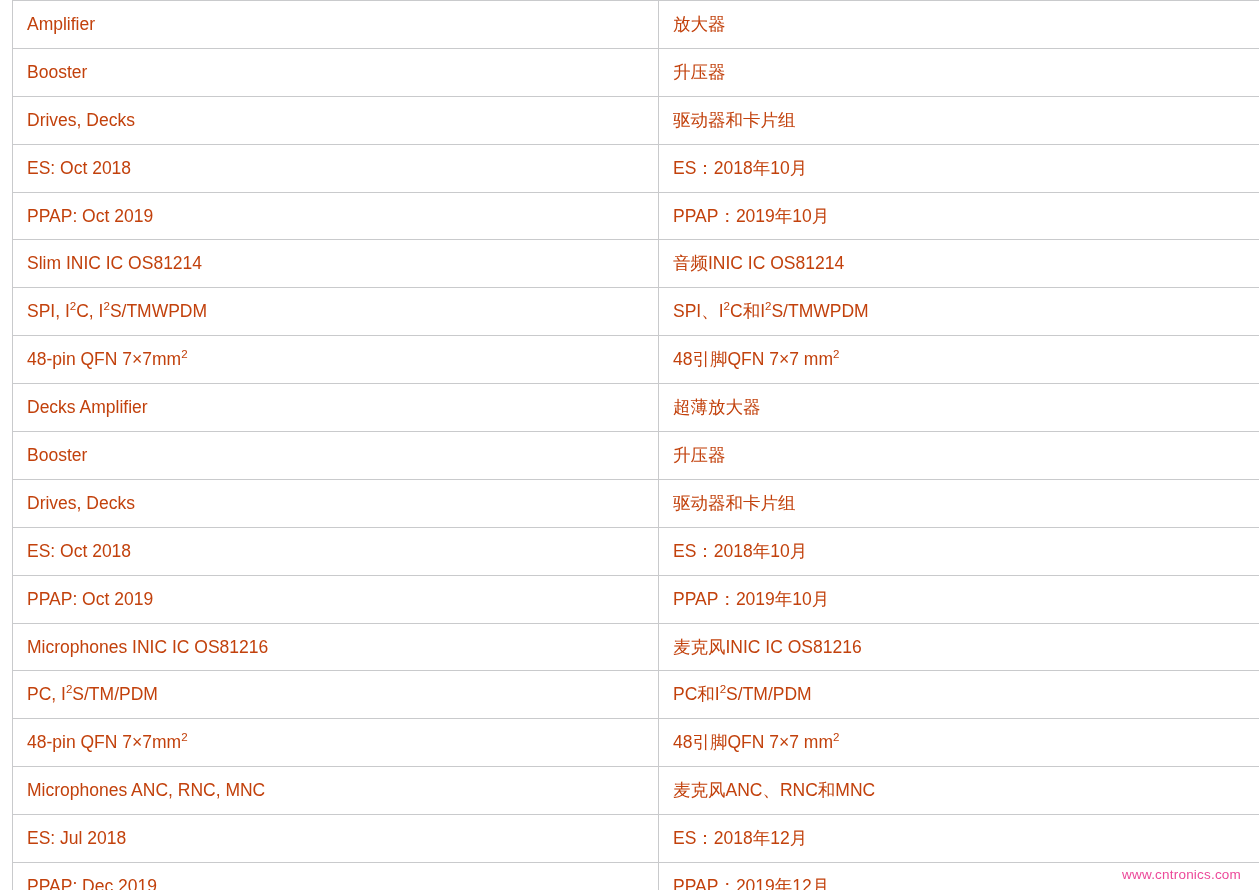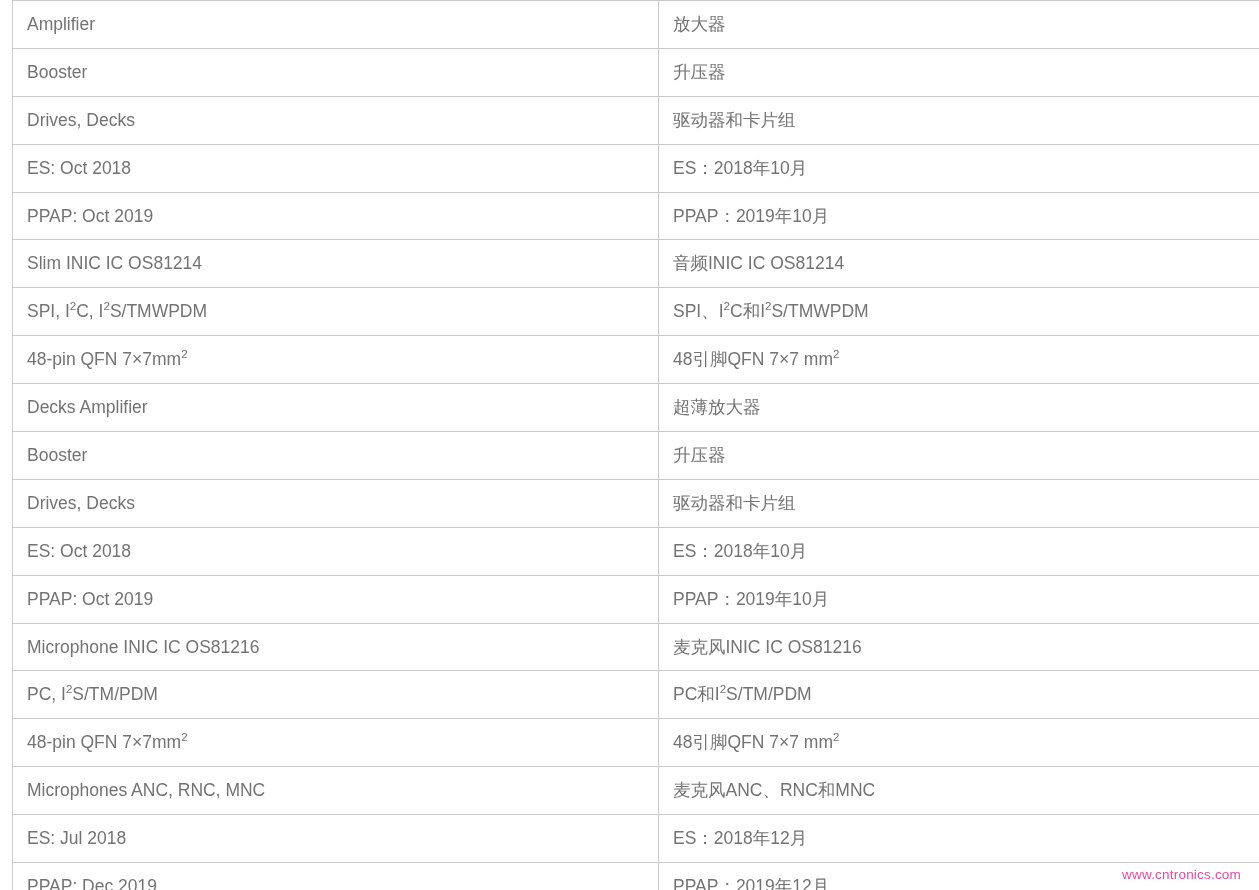--- a/index.html
+++ b/index.html
@@ -27,21 +27,21 @@
     width: 1235px;
   }
   table.bilingual-table td {
     border: 1px solid #c9cacc;
     padding: 0 14px;
     height: 46.9px;
     vertical-align: middle;
     font-size: 17.5px;
     line-height: 1.2;
     font-weight: 400;
-    color: #737373;
+    color: #c2410c;
     white-space: nowrap;
     overflow: hidden;
   }
   table.bilingual-table td.col-en {
     width: 617px;
   }
   table.bilingual-table td.col-zh {
     width: 616px;
   }
   sup {
@@ -111,21 +111,21 @@
       </tr>
       <tr>
         <td class="col-en">ES: Oct 2018</td>
         <td class="col-zh">ES：2018年10月</td>
       </tr>
       <tr>
         <td class="col-en">PPAP: Oct 2019</td>
         <td class="col-zh">PPAP：2019年10月</td>
       </tr>
       <tr>
-        <td class="col-en">Microphone INIC IC OS81216</td>
+        <td class="col-en">Microphones INIC IC OS81216</td>
         <td class="col-zh">麦克风INIC IC OS81216</td>
       </tr>
       <tr>
         <td class="col-en">PC, I<sup>2</sup>S/TM/PDM</td>
         <td class="col-zh">PC和I<sup>2</sup>S/TM/PDM</td>
       </tr>
       <tr>
         <td class="col-en">48-pin QFN 7×7mm<sup>2</sup></td>
         <td class="col-zh">48引脚QFN 7×7 mm<sup>2</sup></td>
       </tr>

